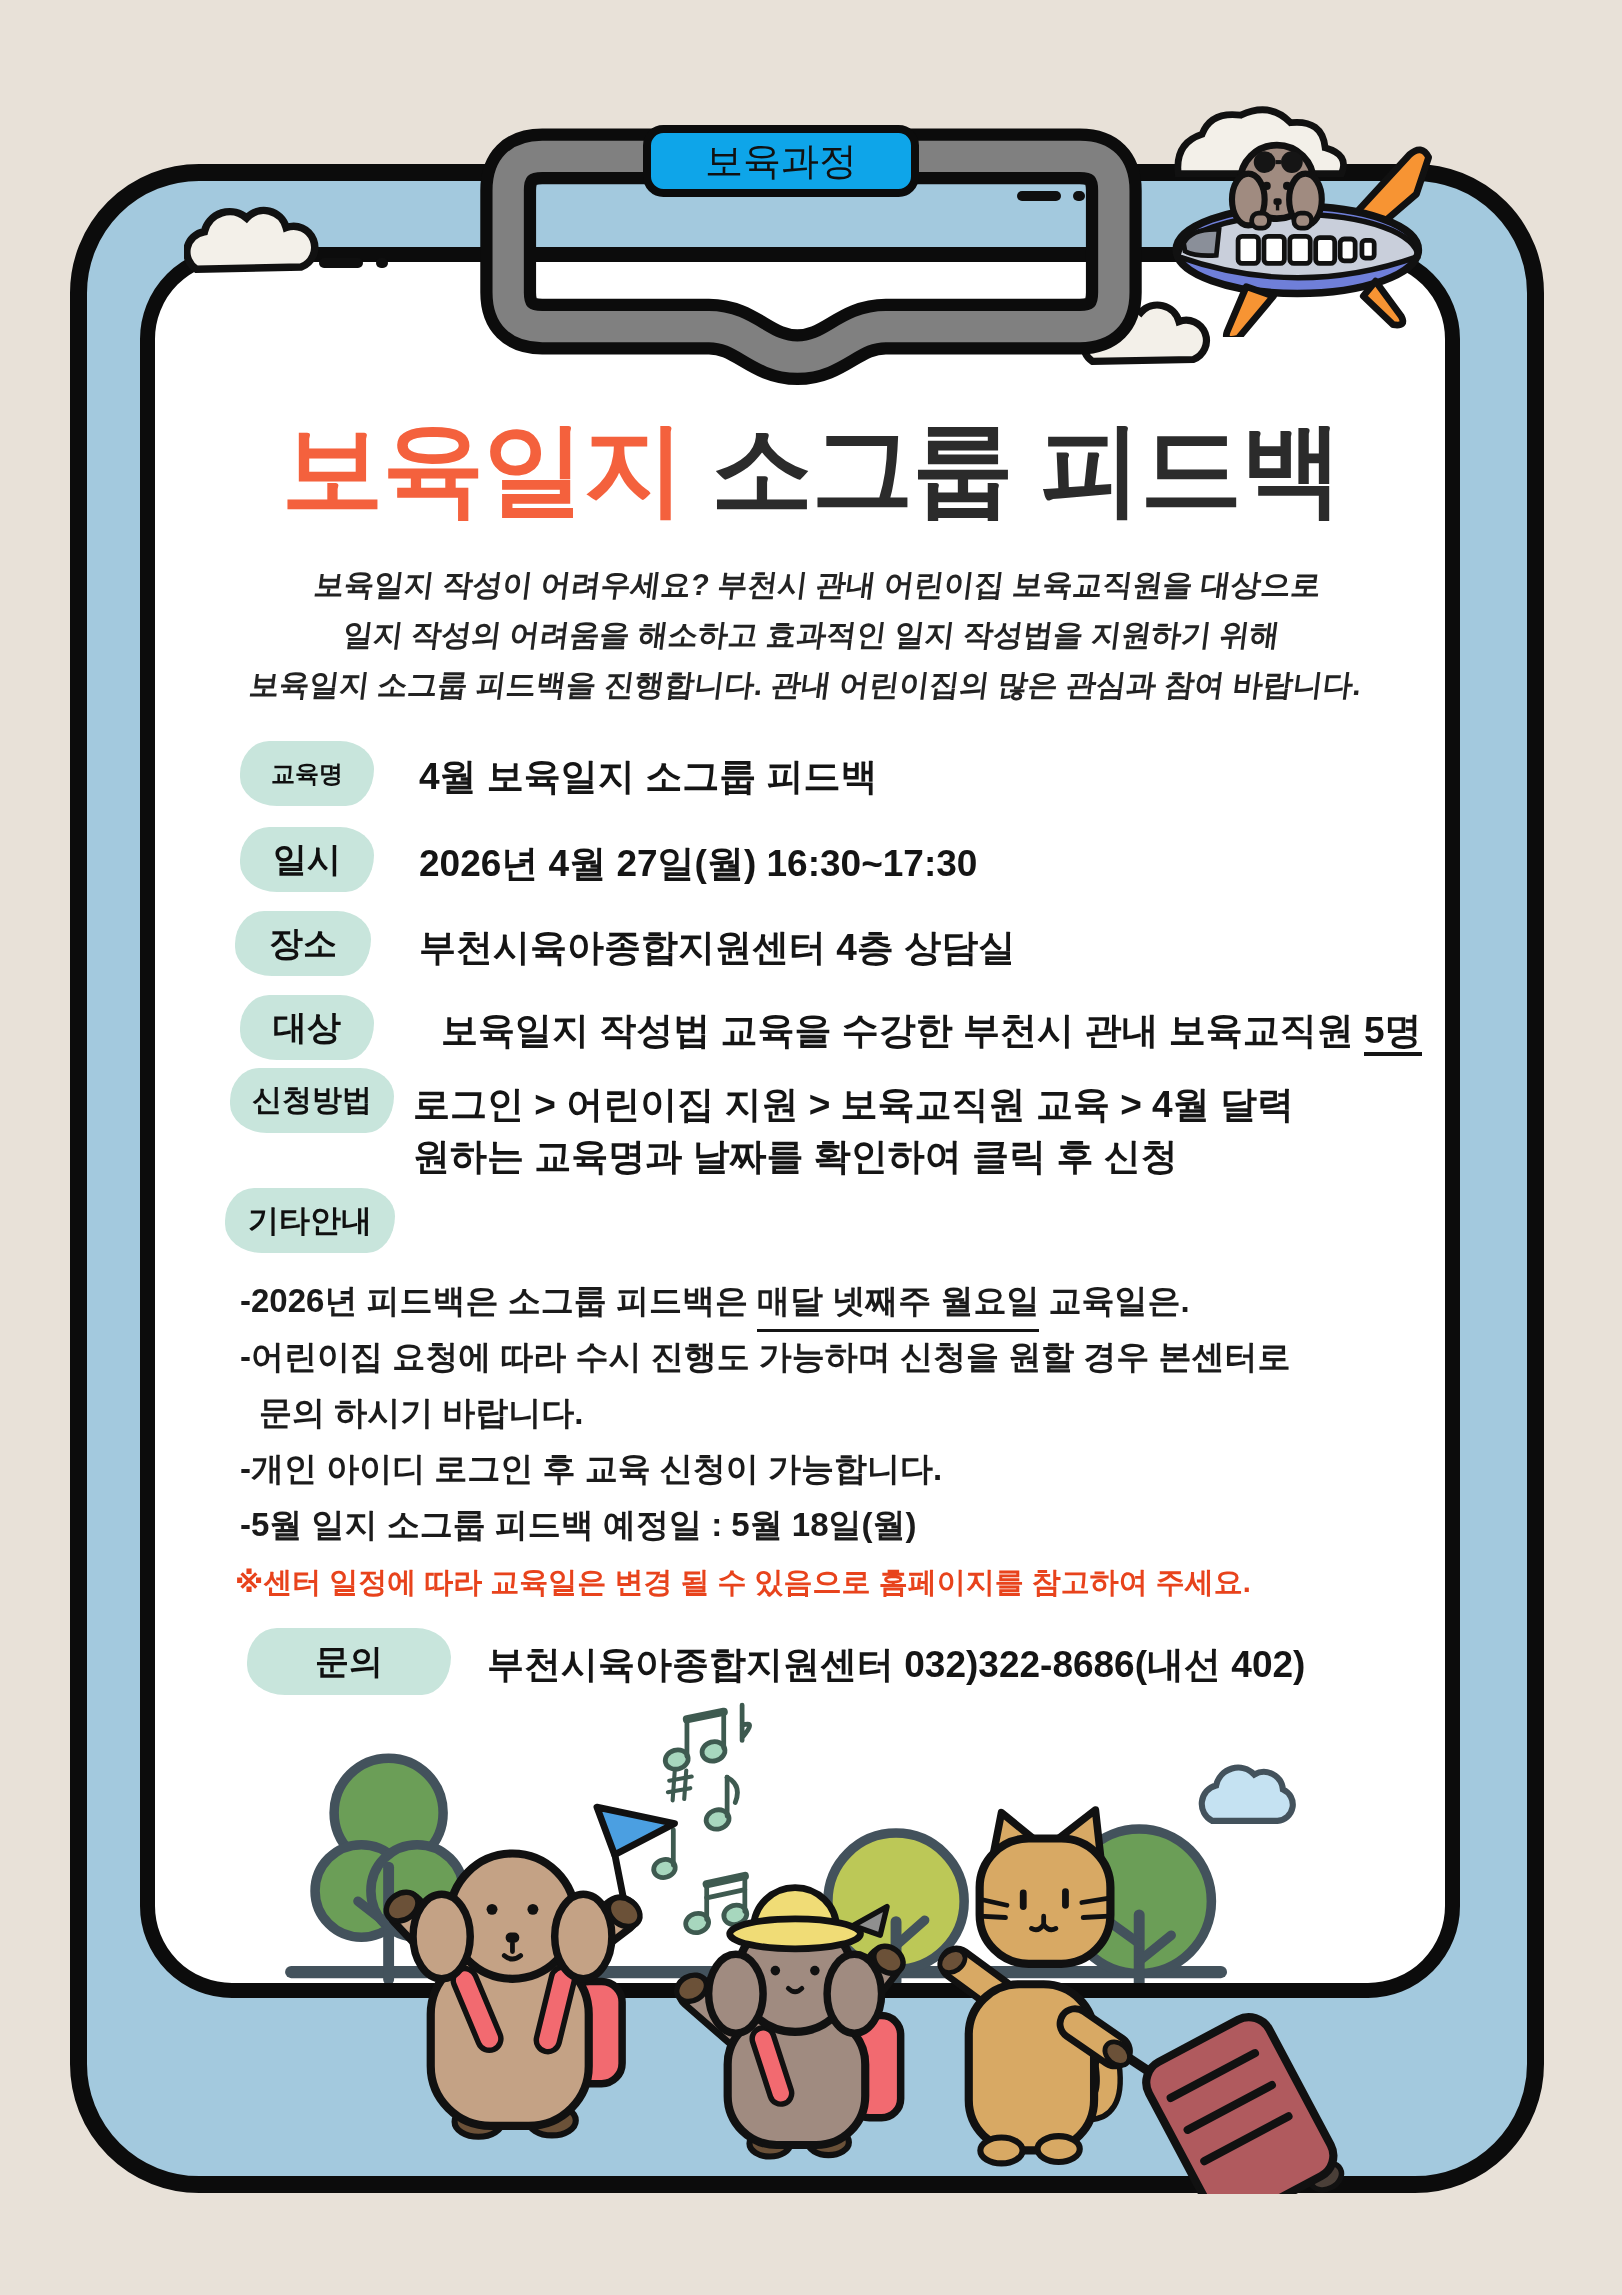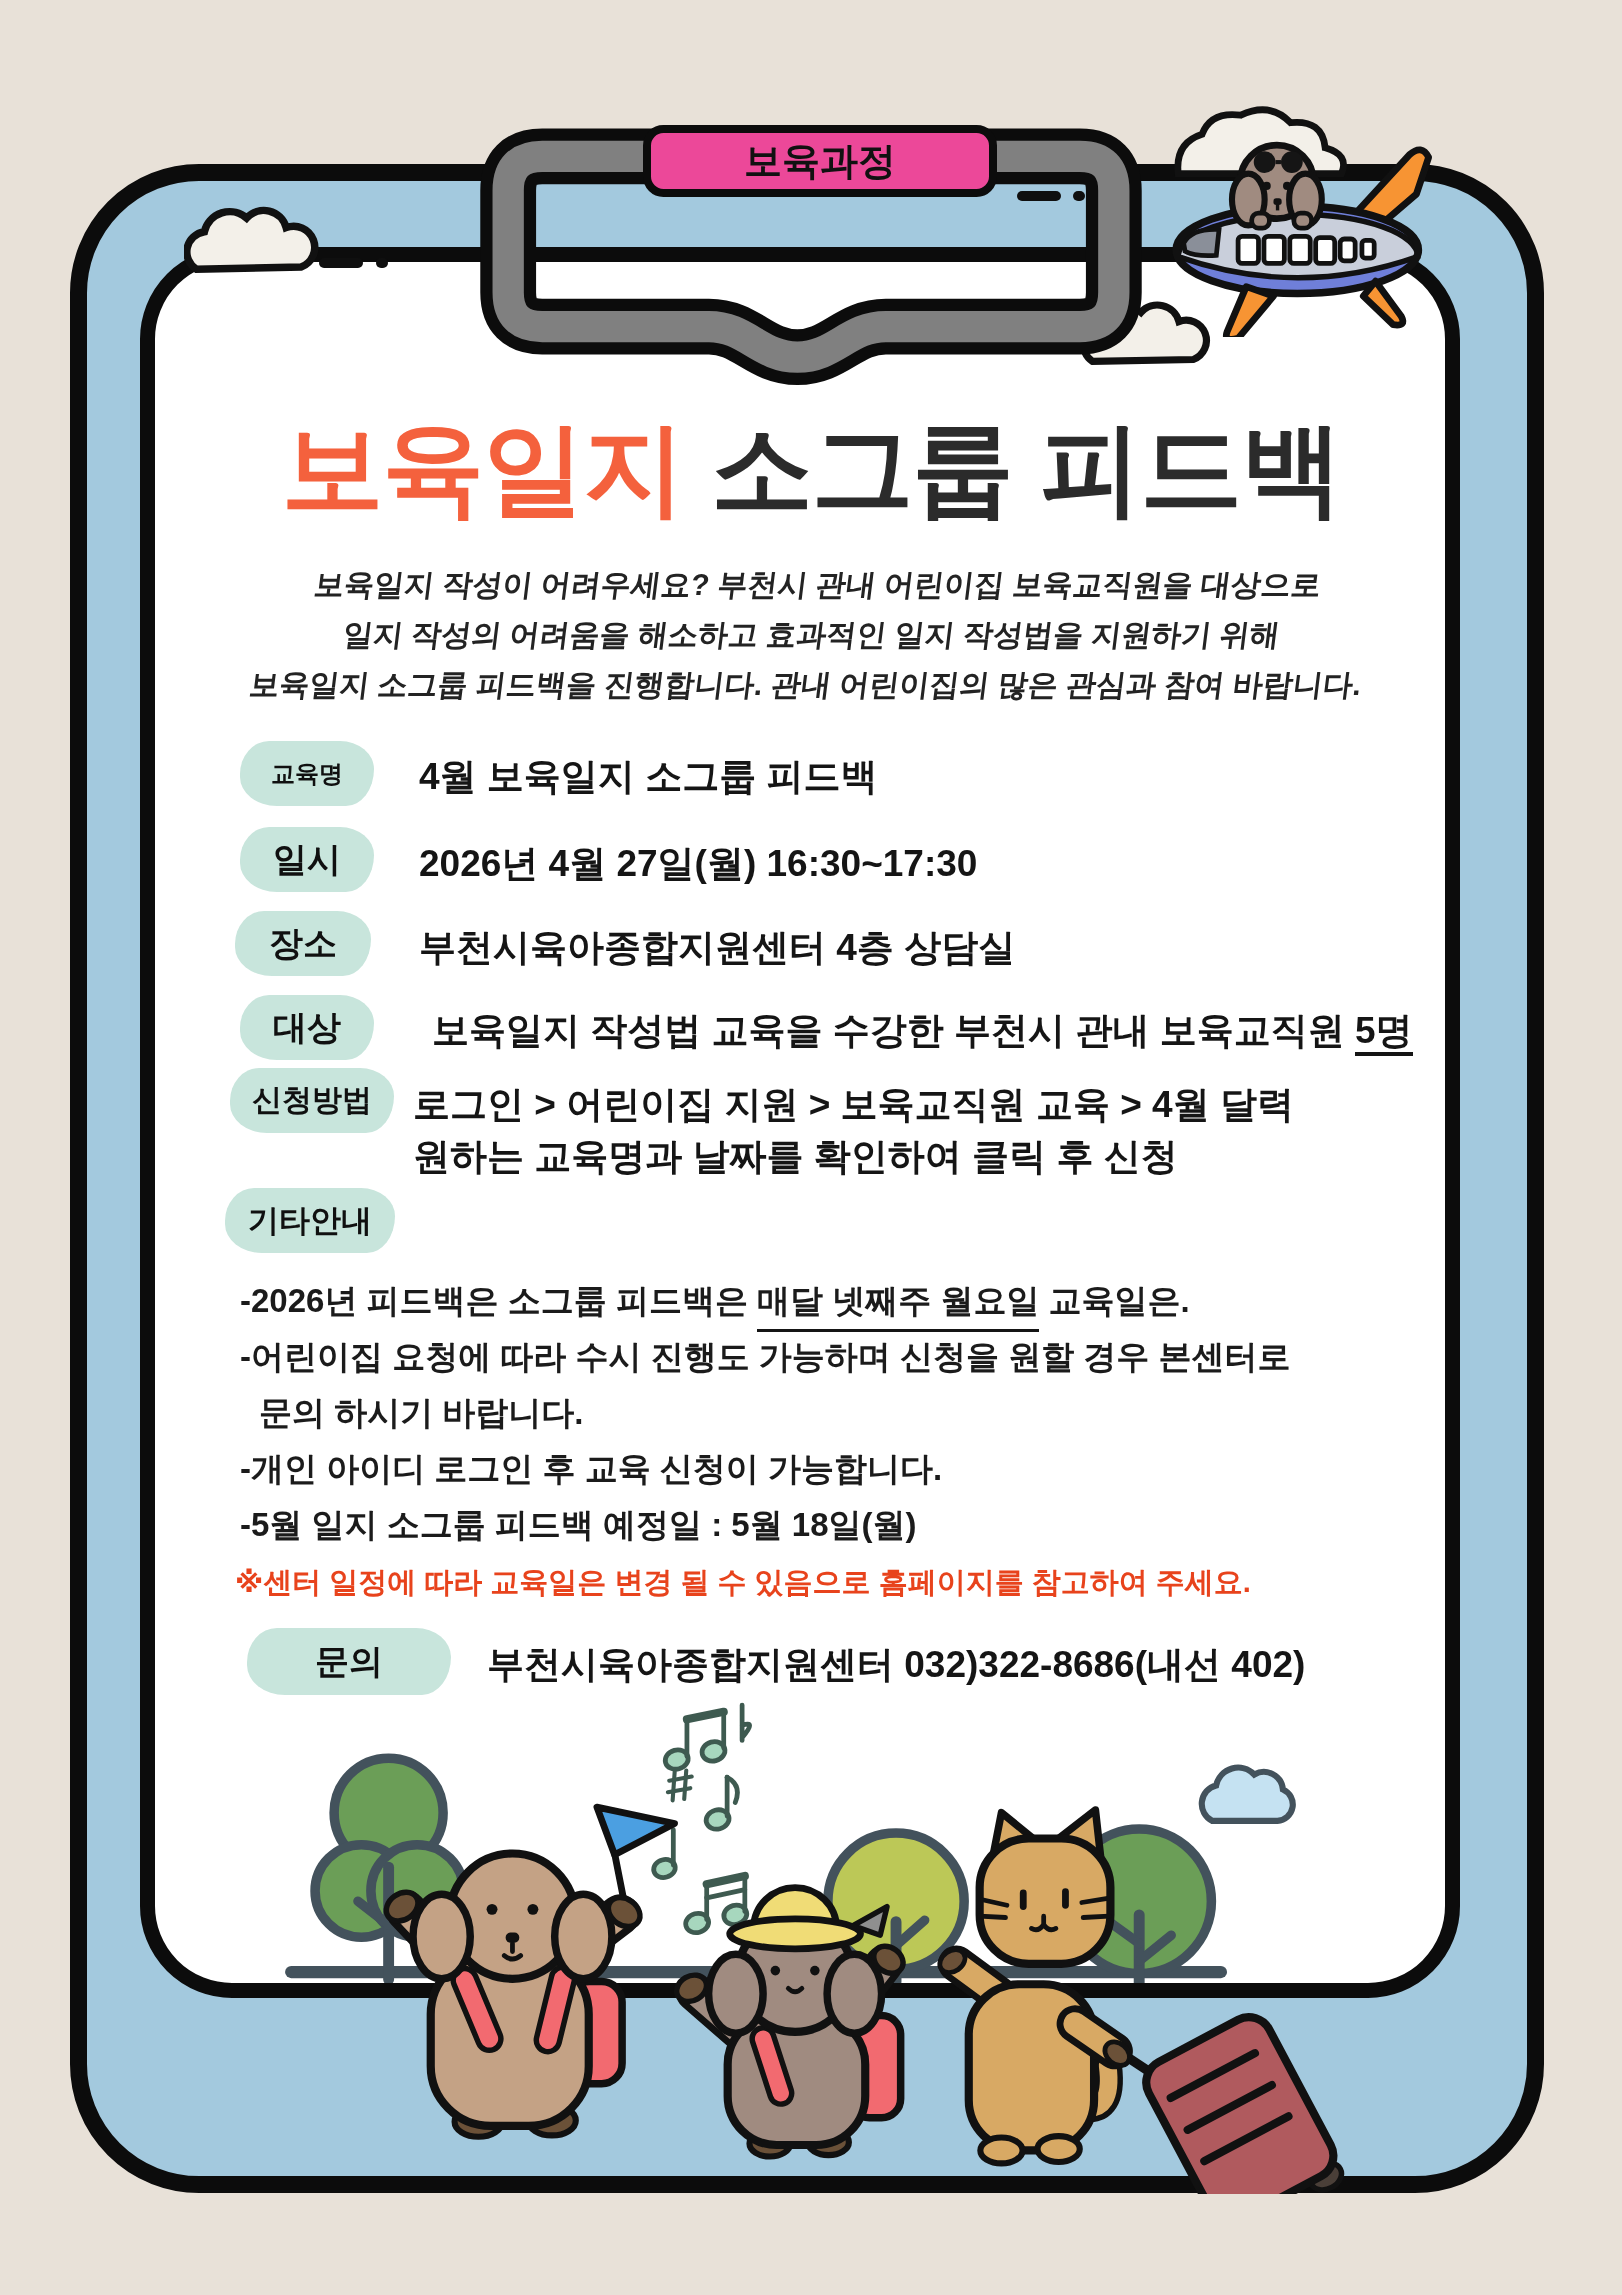--- a/index.html
+++ b/index.html
@@ -7,23 +7,23 @@
           font-family:"Liberation Sans","DejaVu Sans",sans-serif;color:#1c1c1c;}
   
   .board{position:absolute;left:70px;top:164px;width:1474px;height:2029px;box-sizing:border-box;
          background:#A3C9DE;border:17.7px solid #0c0c0c;border-radius:129px;z-index:1;}
   
   .paper{position:absolute;left:140px;top:247px;width:1320px;height:1751px;box-sizing:border-box;
          background:#ffffff;border:15px solid #0c0c0c;border-radius:92px;z-index:2;overflow:hidden;}
   .bg-art{position:absolute;left:0;bottom:0;width:1290px;height:293px;}
   
   .clip-svg{position:absolute;left:477px;top:119px;width:668px;height:279px;z-index:4;}
-  .clip-badge{position:absolute;left:643px;top:125px;width:354px;height:72px;box-sizing:border-box;
-         background:#ec4899;border:8.9px solid #0c0c0c;border-radius:20.4px;z-index:5;
-         display:flex;align-items:center;justify-content:center;font-size:38px;font-weight:700;color:#111;}
+  .clip-badge{position:absolute;left:643px;top:125px;width:276px;height:72px;box-sizing:border-box;
+         background:#0ea5e9;border:8.9px solid #0c0c0c;border-radius:20.4px;z-index:5;
+         display:flex;align-items:center;justify-content:center;font-size:38px;font-weight:400;color:#111;}
   .cloud{position:absolute;z-index:3;}
   .plane{position:absolute;left:1151px;top:92px;width:313px;height:245px;z-index:6;}
   .dash{position:absolute;background:#0f0f0f;height:10.2px;border-radius:5.5px;z-index:4;}
   
   .title{position:absolute;left:0;top:402px;width:100%;text-align:center;z-index:3;
          font-size:102px;font-weight:900;letter-spacing:-1.4px;color:#2b2b2b;}
   .title .hl{color:#F4613D;}
   
   .intro{position:absolute;left:0;top:560px;width:100%;text-align:center;z-index:3;
          font-size:30px;line-height:50px;font-weight:600;color:#232323;transform:skewX(-7deg);}
@@ -169,21 +169,21 @@
   <div class="rv" style="left:419px;top:839px">2026년 4월 27일(월) 16:30~17:30</div>
 
   <div class="badge" style="left:235px;top:911px;width:136px;height:65px;font-size:34px">
       <span>장소</span>
     </div>
   <div class="rv" style="left:419px;top:923px">부천시육아종합지원센터 4층 상담실</div>
 
   <div class="badge" style="left:240px;top:995px;width:134px;height:65px;font-size:34px">
       <span>대상</span>
     </div>
-  <div class="rv" style="left:432px;top:1006px"><span>보육일지 작성법 교육을 수강한 부천시 관내 보육교직원 </span><span class="emph">5명</span></div>
+  <div class="rv" style="left:441px;top:1006px"><span>보육일지 작성법 교육을 수강한 부천시 관내 보육교직원 </span><span class="emph">5명</span></div>
 
   <div class="badge" style="left:230px;top:1068px;width:164px;height:65px;font-size:30px">
       <span>신청방법</span>
     </div>
   <div class="rv" style="left:413px;top:1080px">로그인 &gt; 어린이집 지원 &gt; 보육교직원 교육 &gt; 4월 달력</div>
   <div class="rv" style="left:413px;top:1132px">원하는 교육명과 날짜를 확인하여 클릭 후 신청</div>
 
   <div class="badge" style="left:225px;top:1188px;width:170px;height:65px;font-size:31px">
       <span>기타안내</span>
     </div>

